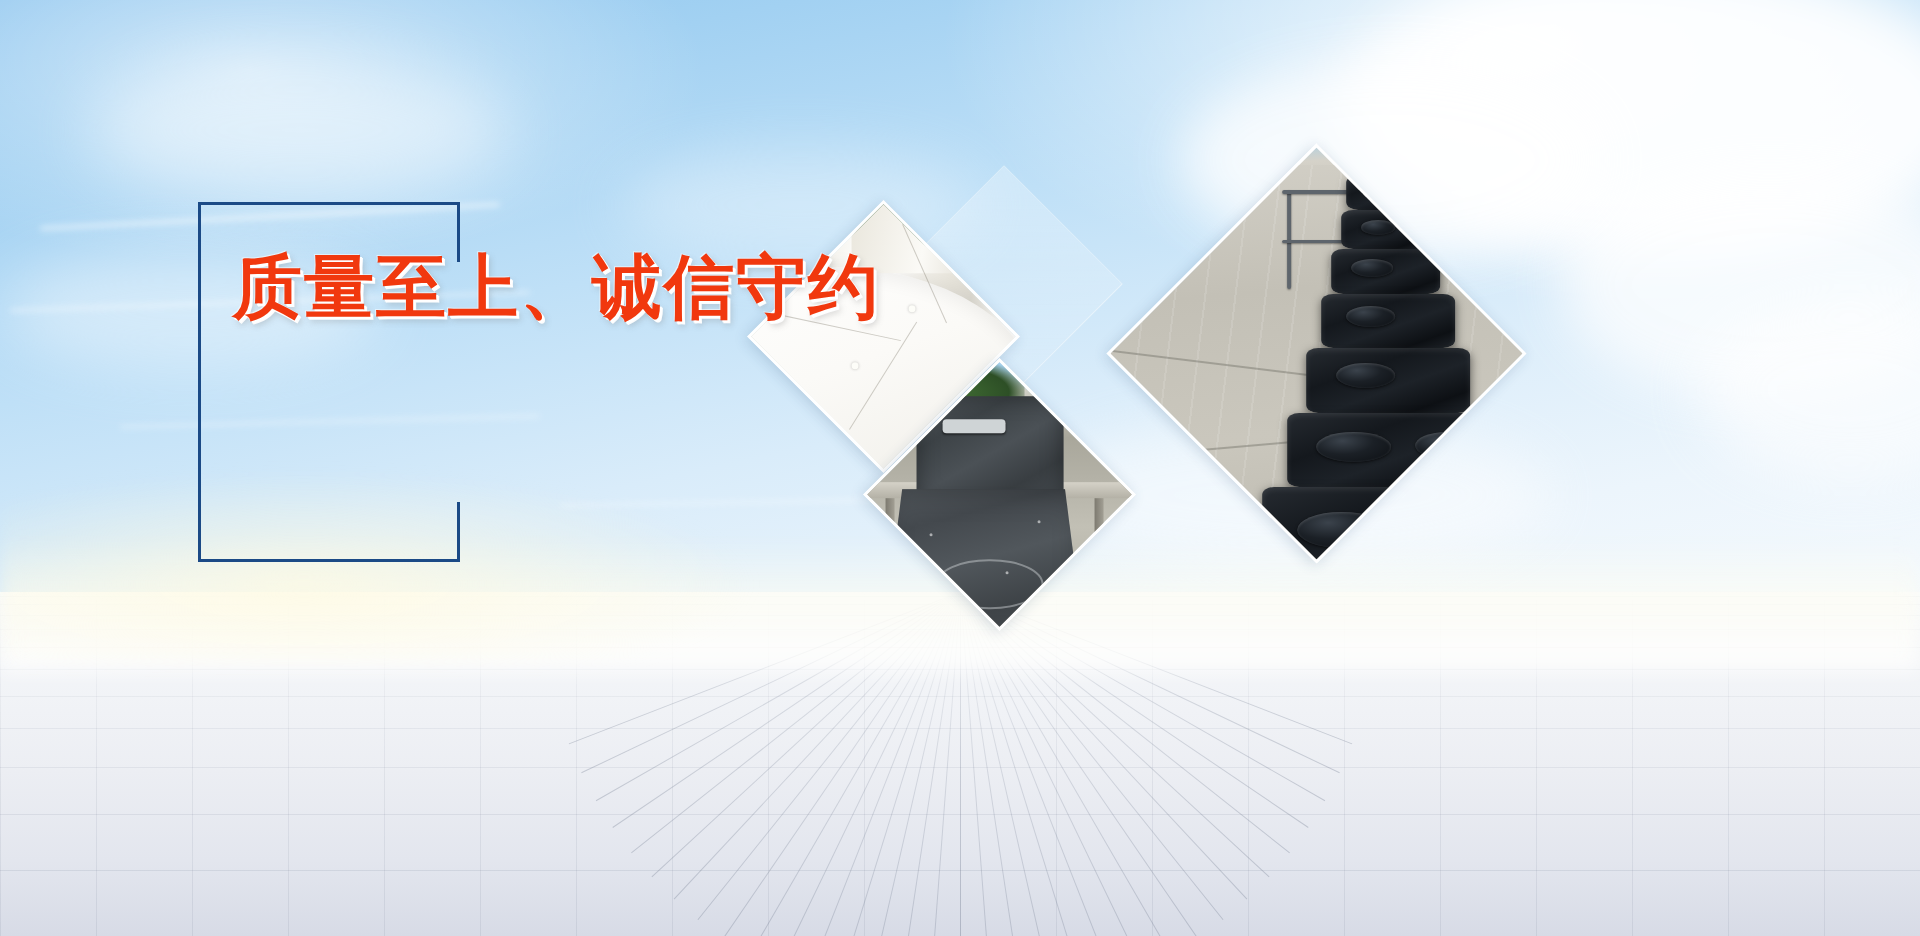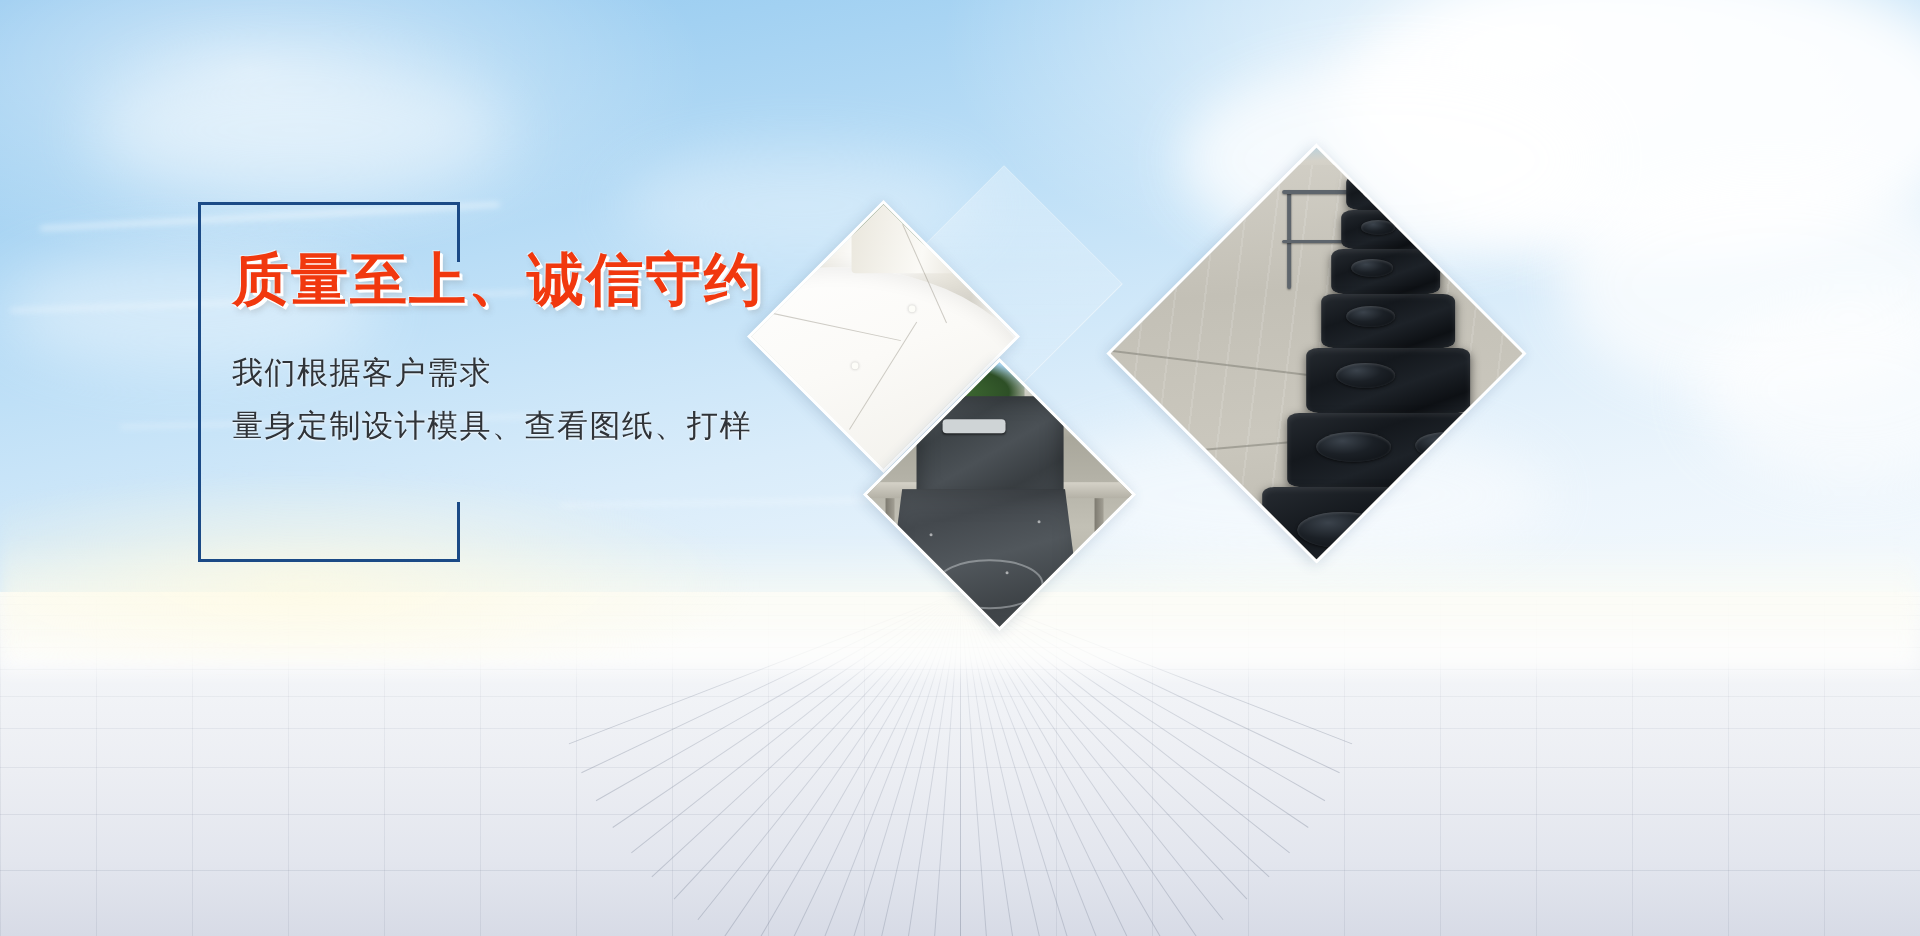--- a/index.html
+++ b/index.html
@@ -205,21 +205,21 @@
   
   .fr-t   { left:0;    top:0;    width:262px; height:3px; }
   
   .fr-rt  { left:259px; top:0;   width:3px;  height:60px; }
   .fr-rb  { left:259px; top:300px; width:3px; height:60px; }
   .fr-b   { left:0;    top:357px; width:262px; height:3px; }
 
   .copy { position:absolute; left:232px; top:248px; width:900px; }
 
   .headline-red {
-    font-size:57px; font-weight:bold; letter-spacing:2px; color:#f1380e;
+    font-size:70px; font-weight:bold; letter-spacing:2px; color:#f1380e;
     line-height:1.12; white-space:nowrap;
     text-shadow:
       2px 2px 0 #ffffff, 3px 3px 0 rgba(255,255,255,.95),
       -1px -1px 0 rgba(255,255,255,.55), 4px 5px 6px rgba(120,120,120,.30);
   }
   .headline-blue {
     margin-top:14px;
     font-size:68px; font-weight:bold; letter-spacing:3px; color:#17479e;
     line-height:1.1; white-space:nowrap;
     text-shadow:
@@ -375,19 +375,15 @@
   <div class="frame">
     <div class="fr fr-l"></div>
     <div class="fr fr-t"></div>
     <div class="fr fr-rt"></div>
     <div class="fr fr-rb"></div>
     <div class="fr fr-b"></div>
   </div>
 
   <div class="copy">
     <div class="headline-red">质量至上、诚信守约</div>
-    <div class="sub">
-      <div>我们根据客户需求</div>
-      <div>量身定制设计模具、查看图纸、打样</div>
-    </div>
   </div>
 
 </div>
 
 </body></html>

